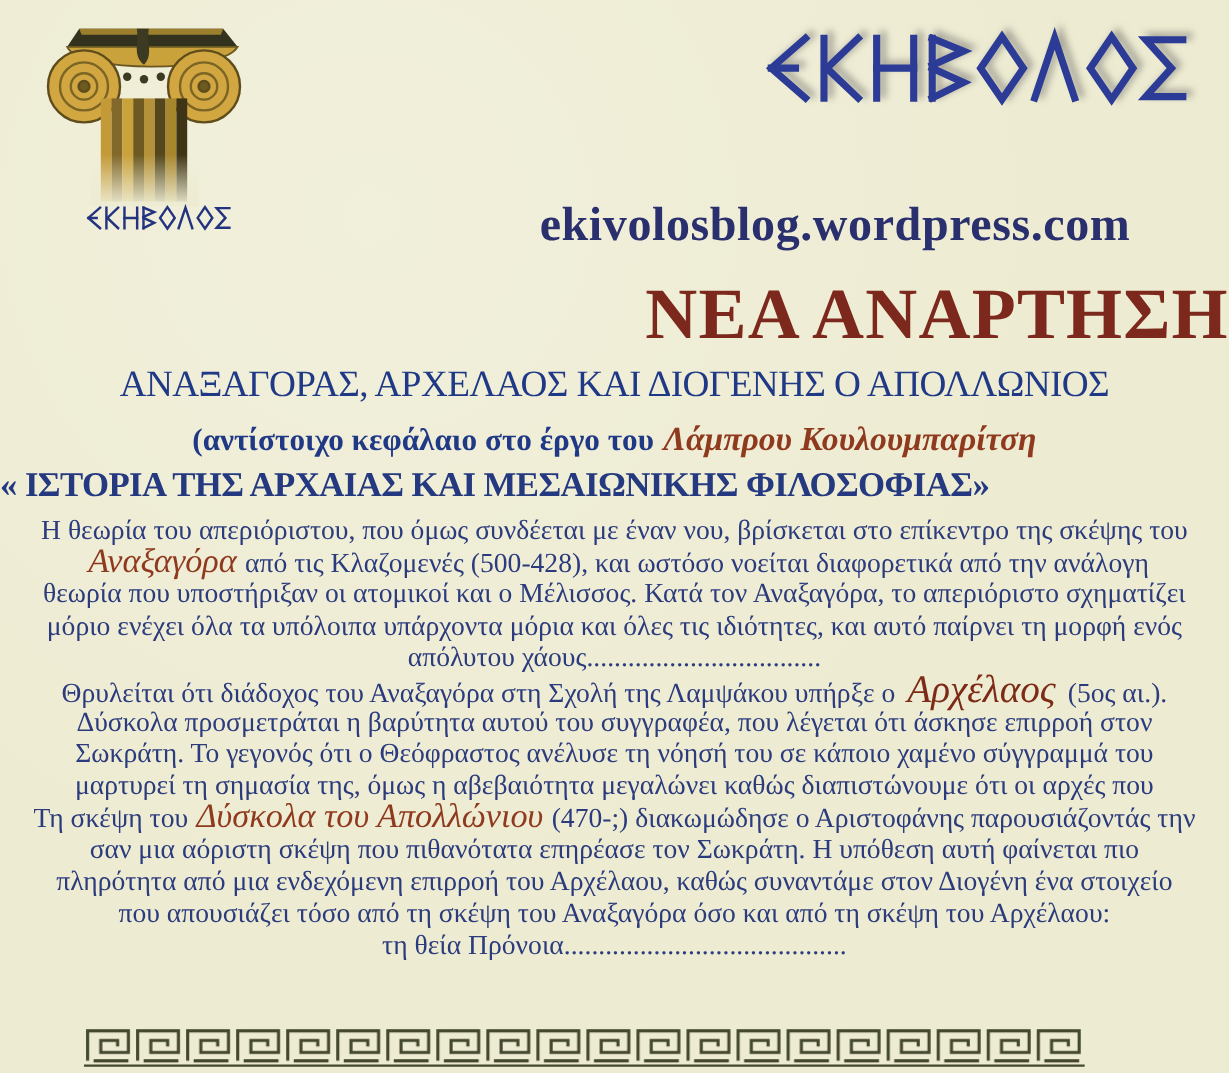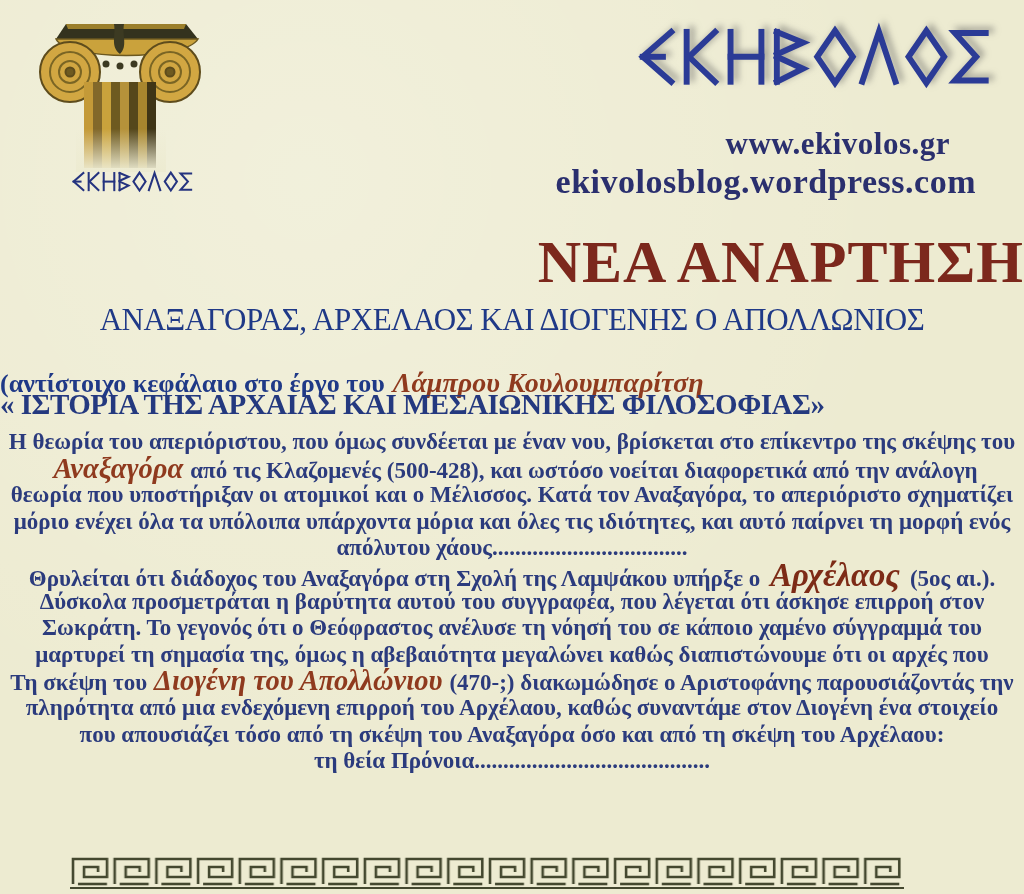--- a/index.html
+++ b/index.html
@@ -12,36 +12,36 @@
   .page{position:absolute;inset:0;background:
     radial-gradient(ellipse at 30% 20%, rgba(255,255,250,.25), rgba(0,0,0,0) 60%),
     #edebd1;}
 
   
   .capital{position:absolute;left:26px;top:6px;width:188px;height:166px;}
   .logo-caption{position:absolute;left:72px;top:170px;width:122px;height:24px;color:#24337f;}
   .wordmark{position:absolute;left:638px;top:20px;width:356px;height:76px;color:#2b3b96;
     filter:drop-shadow(5px -3px 3px rgba(110,110,105,.55));}
   .site-url{position:absolute;right:74px;top:126px;font-size:31px;font-weight:700;color:#2a2f6e;letter-spacing:.5px;}
-  .blog-url{position:absolute;right:48px;top:163px;font-size:34px;font-weight:700;color:#2a2f6e;letter-spacing:.5px;}
+  .blog-url{position:absolute;right:82px;top:163px;font-size:40px;font-weight:700;color:#2a2f6e;letter-spacing:.5px;}
 
   
   .title{position:absolute;top:228px;left:0;width:100%;text-align:right;
     font-size:60px;font-weight:700;color:#7c281c;letter-spacing:1px;}
   .subtitle{position:absolute;top:302px;left:0;width:100%;text-align:center;
     font-size:31px;font-weight:400;color:#1f3987;letter-spacing:-.5px;}
-  .source-line{position:absolute;top:351px;left:0;width:100%;
-    font-size:26px;font-weight:700;color:#1f3987;margin-top:16px;}
+  .source-line{position:absolute;top:351px;left:0;width:100%;text-align:center;
+    font-size:26px;font-weight:700;color:#1f3987;}
   .source-line .author{font-size:28px;font-style:italic;color:#8f3a1e;margin-left:8px;}
   .work-title{position:absolute;top:388px;left:0;width:100%;
     font-size:29px;font-weight:700;color:#24397f;letter-spacing:-.5px;}
 
   
   .article{position:absolute;top:429px;left:0;width:100%;text-align:center;}
-  .line{line-height:26.6px;height:26.6px;white-space:nowrap;font-size:23px;font-weight:700;color:#2b3b7d;}
+  .line{line-height:26.6px;height:26.6px;white-space:nowrap;font-size:23px;font-weight:400;color:#2b3b7d;}
   .seg-body{color:#2b3b7d;}
   .seg-name{color:#8f3a1e;font-style:italic;font-size:1.24em;padding:0 7px;}
   .seg-name-lg{color:#7d2b16;font-style:italic;font-size:1.42em;padding:0 10px;text-align:right;}
 
   
   .meander{position:absolute;left:70px;top:856px;width:834px;height:34px;}
 </style>
 </head>
 <body>
 
@@ -125,21 +125,20 @@
   <svg class="logo-caption" viewBox="0 0 300 52" aria-label="ΕΚΗΒΟΛΟΣ">
     <title>ΕΚΗΒΟΛΟΣ</title>
     <use href="#archaic-ekivolos"></use>
   </svg>
 
   <svg class="wordmark" viewBox="0 0 300 52" aria-label="ΕΚΗΒΟΛΟΣ">
     <title>ΕΚΗΒΟΛΟΣ</title>
     <use href="#archaic-ekivolos"></use>
   </svg>
 
-  <div class="site-url">www.ekivolos.gr</div>
   <div class="blog-url">ekivolosblog.wordpress.com</div>
 
   <div class="title">ΝΕΑ ΑΝΑΡΤΗΣΗ</div>
   <div class="subtitle">ΑΝΑΞΑΓΟΡΑΣ, ΑΡΧΕΛΑΟΣ ΚΑΙ ΔΙΟΓΕΝΗΣ Ο ΑΠΟΛΛΩΝΙΟΣ</div>
 
   <div class="source-line">
     <span>(αντίστοιχο κεφάλαιο στο έργο του</span><span class="author">Λάμπρου Κουλουμπαρίτση</span>
   </div>
 
   <div class="work-title">« ΙΣΤΟΡΙΑ ΤΗΣ ΑΡΧΑΙΑΣ ΚΑΙ ΜΕΣΑΙΩΝΙΚΗΣ ΦΙΛΟΣΟΦΙΑΣ»</div>
@@ -147,21 +146,22 @@
   <div class="article" id="article-lines">
       <div class="line"><span class="seg-body">Η θεωρία του απεριόριστου, που όμως συνδέεται με έναν νου, βρίσκεται στο επίκεντρο της σκέψης του</span></div>
       <div class="line"><span class="seg-name">Αναξαγόρα</span><span class="seg-body">από τις Κλαζομενές (500-428), και ωστόσο νοείται διαφορετικά από την ανάλογη</span></div>
       <div class="line"><span class="seg-body">θεωρία που υποστήριξαν οι ατομικοί και ο Μέλισσος. Κατά τον Αναξαγόρα, το απεριόριστο σχηματίζει</span></div>
       <div class="line"><span class="seg-body">μόριο ενέχει όλα τα υπόλοιπα υπάρχοντα μόρια και όλες τις ιδιότητες, και αυτό παίρνει τη μορφή ενός</span></div>
       <div class="line"><span class="seg-body">απόλυτου χάους..................................</span></div>
       <div class="line"><span class="seg-body">Θρυλείται ότι διάδοχος του Αναξαγόρα στη Σχολή της Λαμψάκου υπήρξε ο</span><span class="seg-name-lg">Αρχέλαος</span><span class="seg-body">(5ος αι.).</span></div>
       <div class="line"><span class="seg-body">Δύσκολα προσμετράται η βαρύτητα αυτού του συγγραφέα, που λέγεται ότι άσκησε επιρροή στον</span></div>
       <div class="line"><span class="seg-body">Σωκράτη. Το γεγονός ότι ο Θεόφραστος ανέλυσε τη νόησή του σε κάποιο χαμένο σύγγραμμά του</span></div>
       <div class="line"><span class="seg-body">μαρτυρεί τη σημασία της, όμως η αβεβαιότητα μεγαλώνει καθώς διαπιστώνουμε ότι οι αρχές που</span></div>
-      <div class="line"><span class="seg-body">Τη σκέψη του</span><span class="seg-name">Διογένη του Απολλώνιου</span><span class="seg-body">(470-;) διακωμώδησε ο Αριστοφάνης παρουσιάζοντάς την</span></div>
+      <div class="line"><span class="seg-body">Τη σκέψη του</span><span class="seg-name">Δύσκολα του Απολλώνιου</span><span class="seg-body">(470-;) διακωμώδησε ο Αριστοφάνης παρουσιάζοντάς την</span></div>
+      <div class="line"><span class="seg-body">σαν μια αόριστη σκέψη που πιθανότατα επηρέασε τον Σωκράτη. Η υπόθεση αυτή φαίνεται πιο</span></div>
       <div class="line"><span class="seg-body">πληρότητα από μια ενδεχόμενη επιρροή του Αρχέλαου, καθώς συναντάμε στον Διογένη ένα στοιχείο</span></div>
       <div class="line"><span class="seg-body">που απουσιάζει τόσο από τη σκέψη του Αναξαγόρα όσο και από τη σκέψη του Αρχέλαου:</span></div>
       <div class="line"><span class="seg-body">τη θεία Πρόνοια.........................................</span></div>
     </div>
 
   <svg class="meander" viewBox="0 0 834 34" aria-hidden="true">
     <defs>
       <pattern id="gk" width="41.7" height="30" patternUnits="userSpaceOnUse">
         <g fill="none" stroke="#44482f" stroke-width="2.6">
           <path d="M3,28 L3,3 L37,3 L37,21 L14,21 L14,11 L28,11 L28,16"></path>

